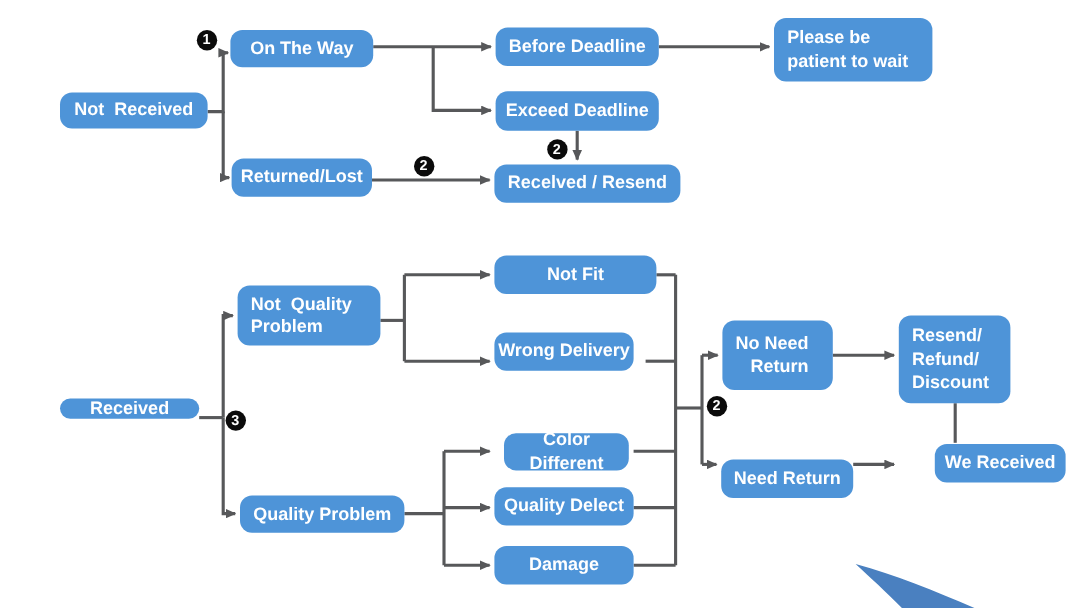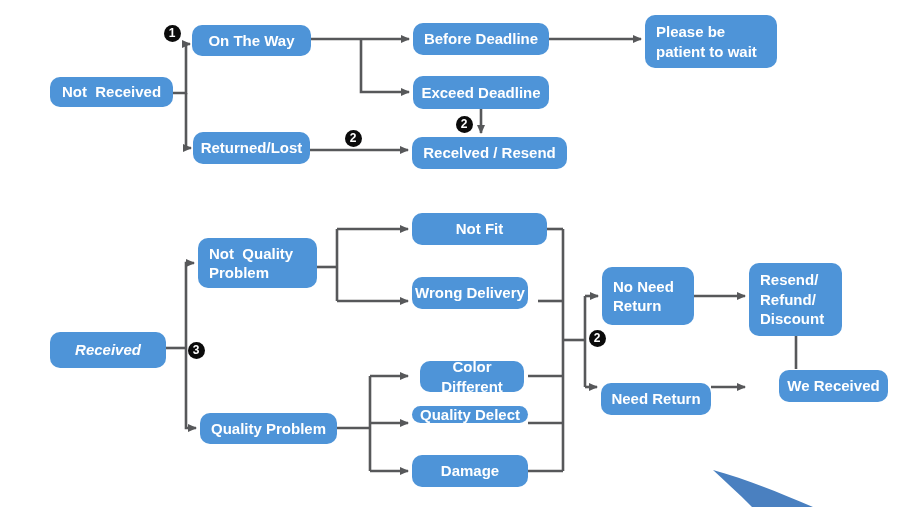--- a/index.html
+++ b/index.html
@@ -69,30 +69,30 @@
     </svg>
   <div id="node-layer">
       <div class="node center" style="left: 50px; top: 77px; width: 123px; height: 30px;">Not  Received</div>
       <div class="node center" style="left: 192px; top: 25px; width: 119px; height: 31px;">On The Way</div>
       <div class="node center" style="left: 413px; top: 23px; width: 136px; height: 32px;">Before Deadline</div>
       <div class="node left" style="left: 645px; top: 15px; width: 132px; height: 53px;">Please be
 patient to wait</div>
       <div class="node center" style="left: 413px; top: 76px; width: 136px; height: 33px;">Exceed Deadline</div>
       <div class="node center" style="left: 193px; top: 132px; width: 117px; height: 32px;">Returned/Lost</div>
       <div class="node center" style="left: 412px; top: 137px; width: 155px; height: 32px;">Recelved / Resend</div>
-      <div class="node center" style="left: 50px; top: 332px; width: 116px; height: 36px; font-style: italic;">Received</div>
+      <div class="node center" style="left: 50px; top: 332px; width: 116px; height: 17px;">Received</div>
       <div class="node left" style="left: 198px; top: 238px; width: 119px; height: 50px;">Not  Quality
 Problem</div>
       <div class="node center" style="left: 412px; top: 213px; width: 135px; height: 32px;">Not Fit</div>
       <div class="node center" style="left: 412px; top: 277px; width: 116px; height: 32px;">Wrong Delivery</div>
       <div class="node center" style="left: 420px; top: 361px; width: 104px; height: 31px;">Color Different</div>
       <div class="node center" style="left: 200px; top: 413px; width: 137px; height: 31px;">Quality Problem</div>
-      <div class="node center" style="left: 412px; top: 406px; width: 116px; height: 17px;">Quality Delect</div>
+      <div class="node center" style="left: 412px; top: 406px; width: 116px; height: 32px;">Quality Delect</div>
       <div class="node center" style="left: 412px; top: 455px; width: 116px; height: 32px;">Damage</div>
-      <div class="node left" style="left: 602px; top: 267px; width: 92px; height: 58px;">No Need
+      <div class="node left" style="left: 602px; top: 267px; width: 92px; height: 58px; text-align: right;">No Need
 Return</div>
       <div class="node left" style="left: 749px; top: 263px; width: 93px; height: 73px;">Resend/
 Refund/
 Discount</div>
       <div class="node center" style="left: 601px; top: 371px; width: 110px; height: 32px; margin-top: 12px;">Need Return</div>
       <div class="node center" style="left: 749px; top: 370px; width: 109px; height: 32px; margin-left: 30px;">We Received</div>
     </div>
   <div id="marker-layer">
       <div class="marker" style="left: 163.5px; top: 24.5px;">1</div>
       <div class="marker" style="left: 344.5px; top: 129.5px;">2</div>

